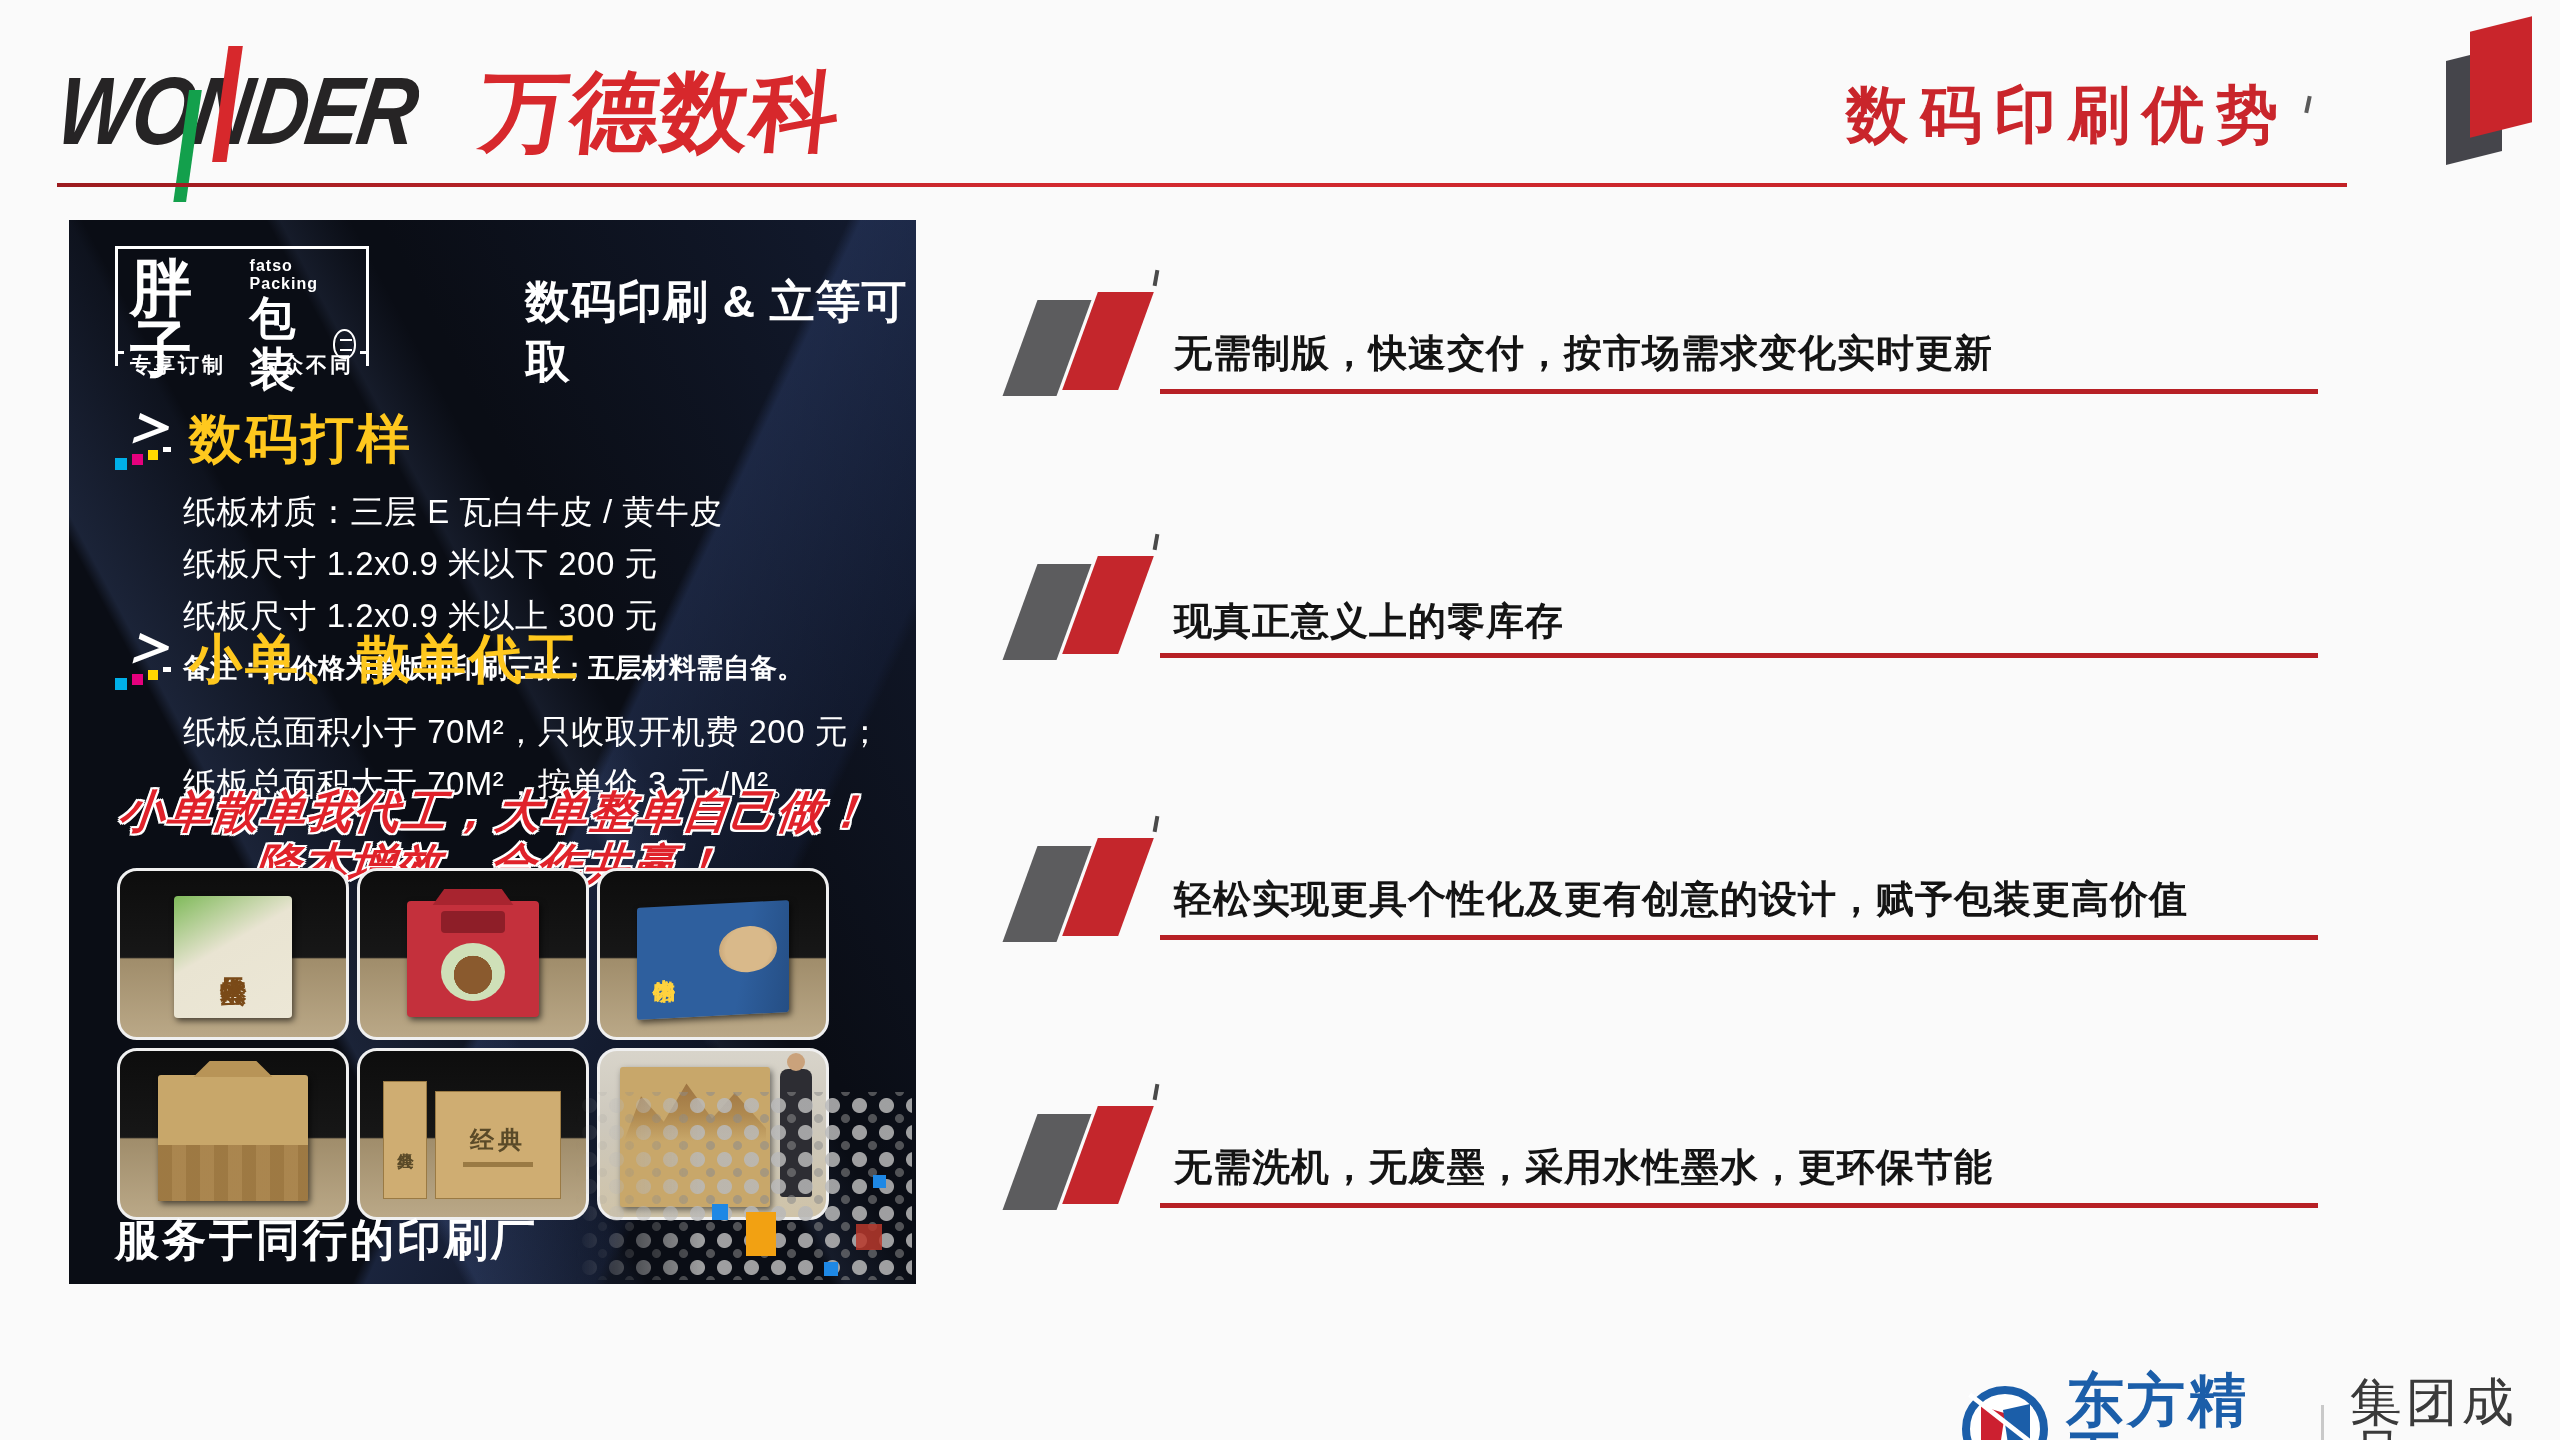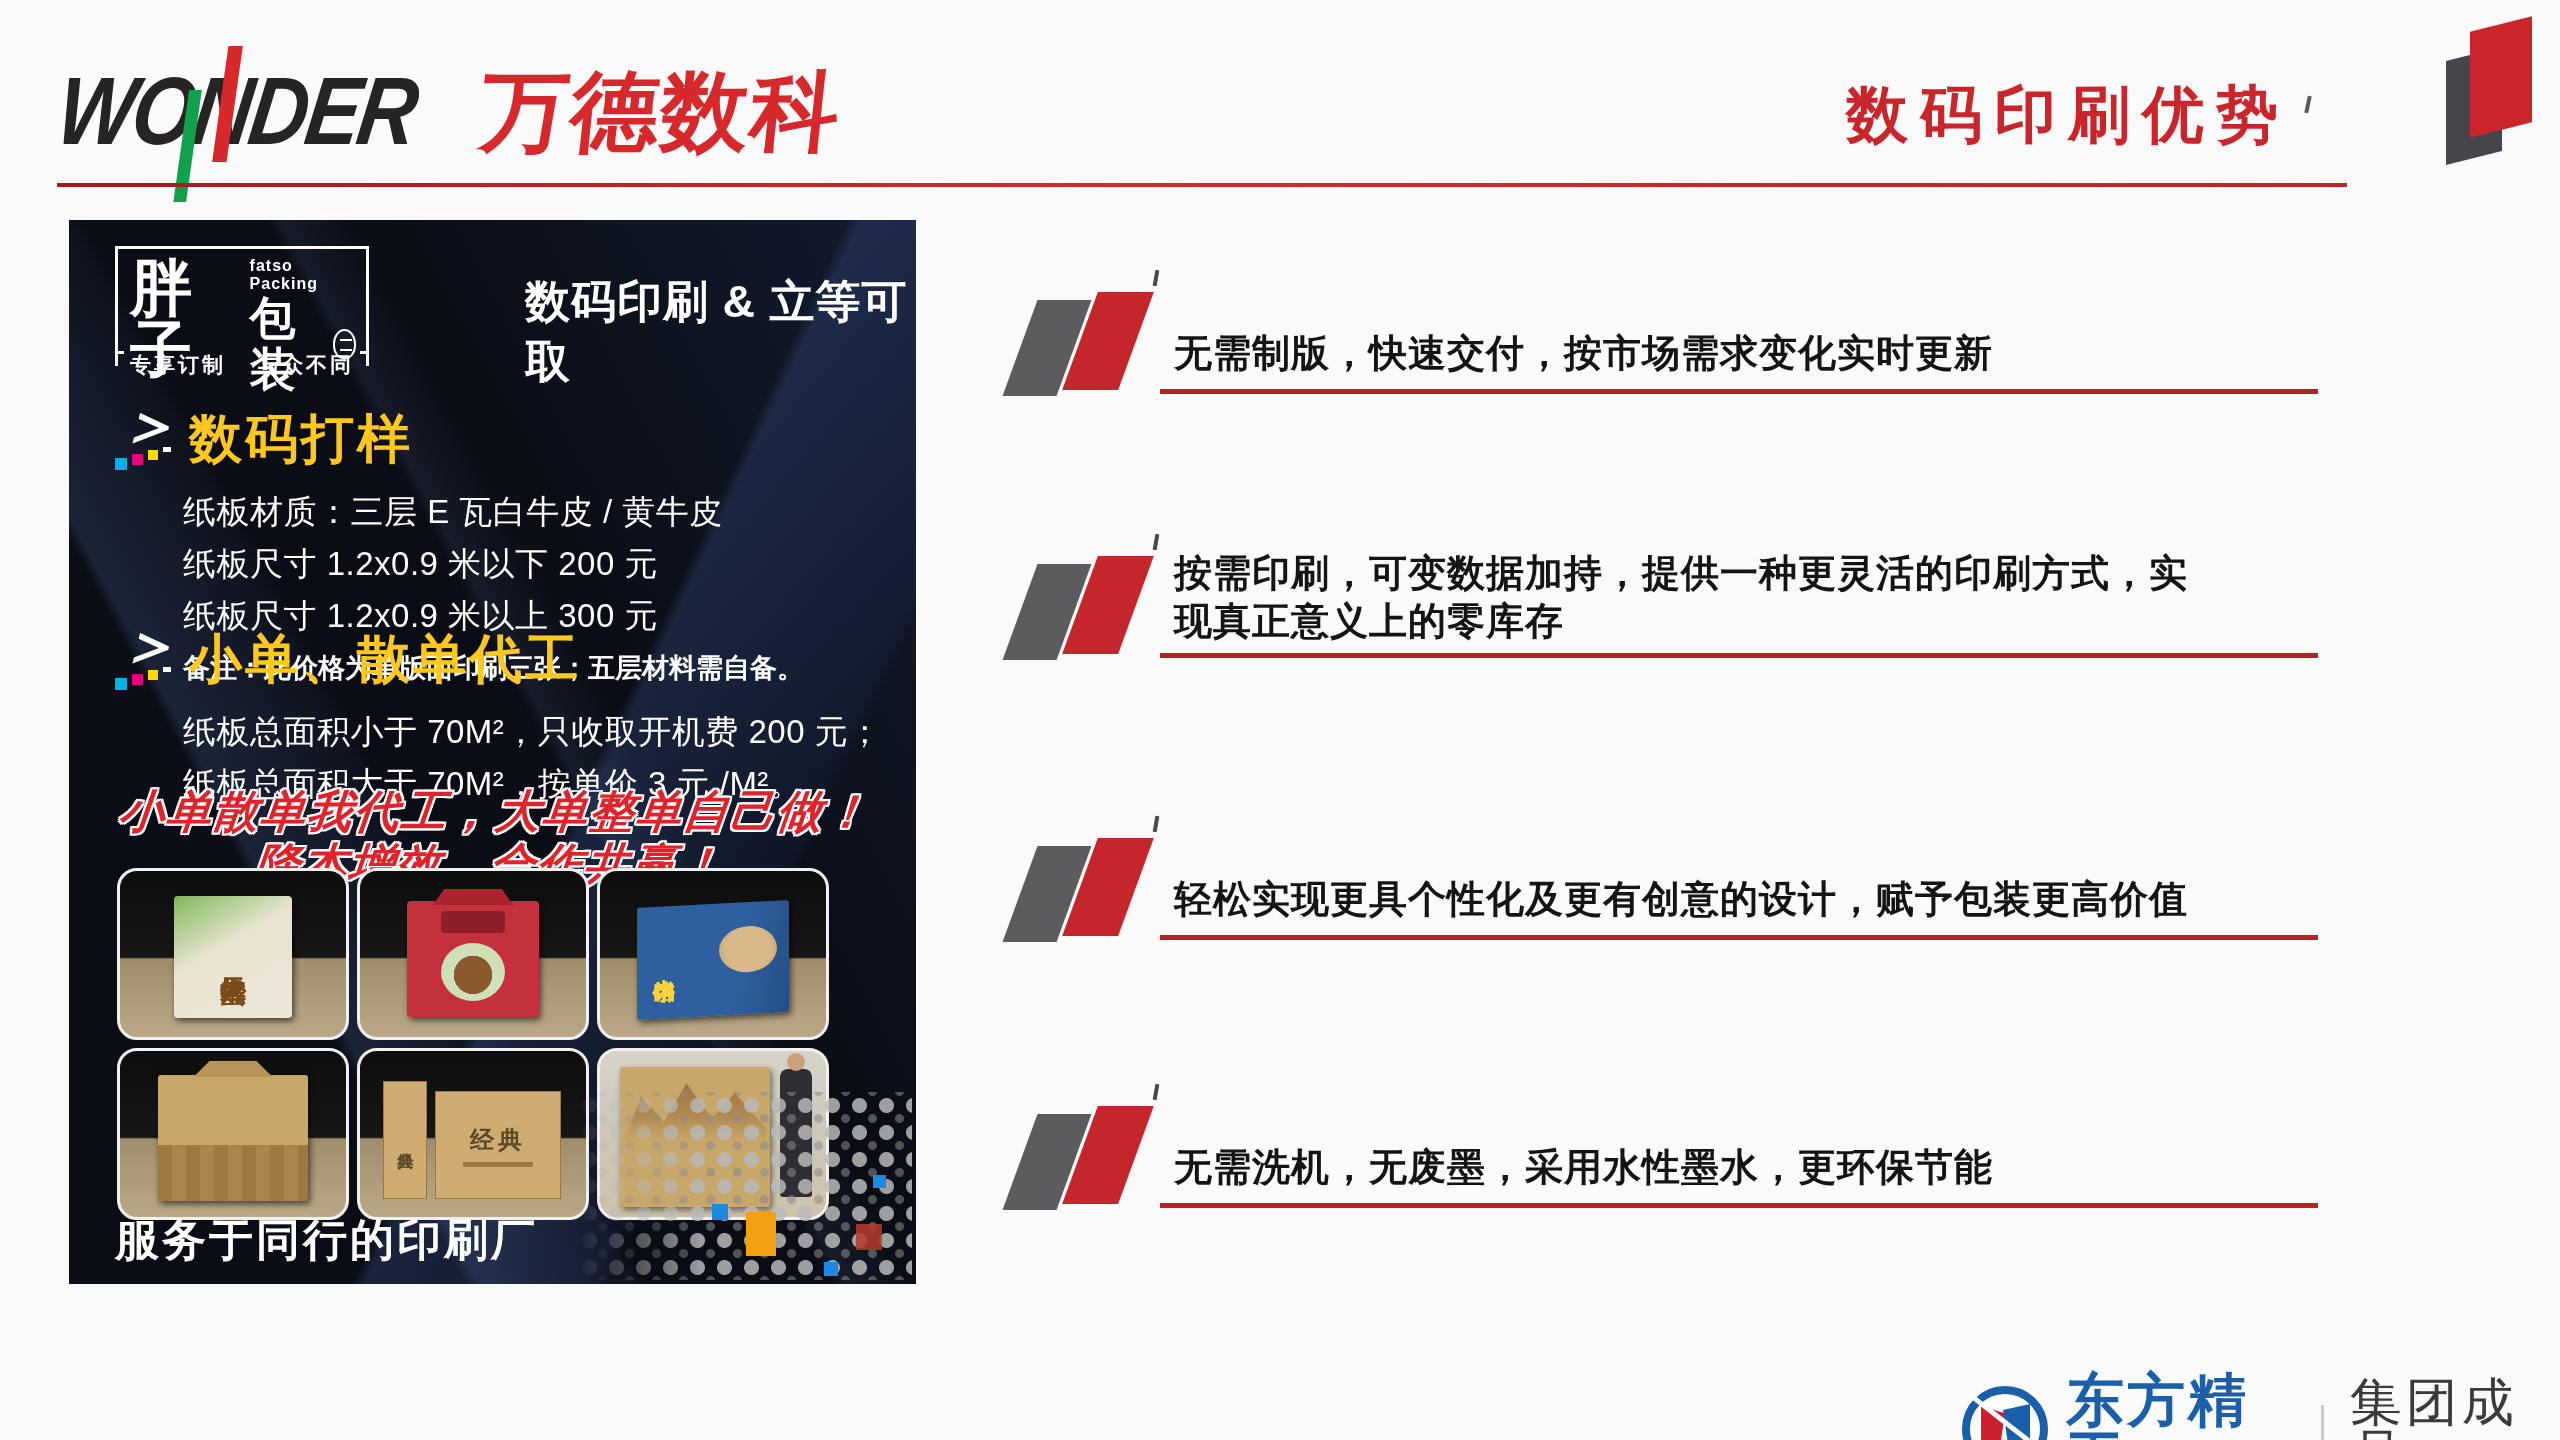--- a/index.html
+++ b/index.html
@@ -467,21 +467,20 @@
   <i class="bullet-underline"></i>
 </div>
 
 <div class="bullet bullet-2">
   <i class="bullet-tick"></i>
   <div class="slash-icon">
     <i class="sl-gray"></i>
     <i class="sl-red"></i>
   </div>
   <div class="bullet-text">
-    <div>按需印刷，可变数据加持，提供一种更灵活的印刷方式，实</div>
     <div>现真正意义上的零库存</div>
   </div>
   <i class="bullet-underline"></i>
 </div>
 
 <div class="bullet bullet-3">
   <i class="bullet-tick"></i>
   <div class="slash-icon">
     <i class="sl-gray"></i>
     <i class="sl-red"></i>

